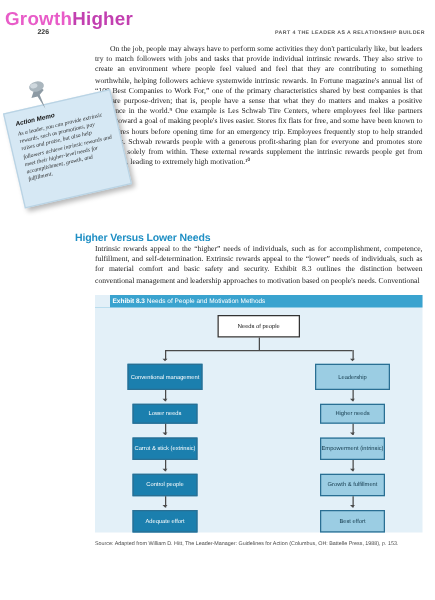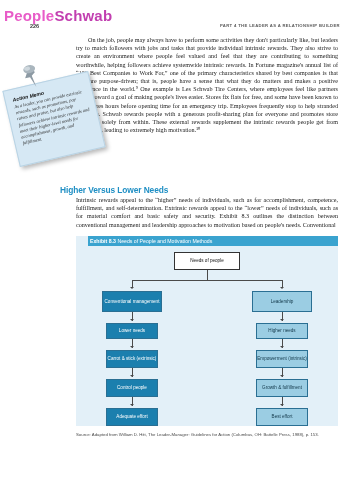--- a/index.html
+++ b/index.html
@@ -65,21 +65,21 @@
 
   .source{position:absolute;left:76px;top:432px;width:262px;
     font-family:"Liberation Sans",sans-serif;font-size:4.3px;line-height:6px;color:#4a4a4a;}
 </style>
 </head>
 <body>
 
 <div class="page">
 
   <div class="watermark">
-    <span>People</span><span class="w2">Schwab</span>
+    <span>Growth</span><span class="w2">Higher</span>
   </div>
 
   <div class="folio">226</div>
   <div class="runhead">PART 4  THE LEADER AS A RELATIONSHIP BUILDER</div>
 
   <div class="col">
     <p class="ind">On the job, people may always have to perform some activities they don't particularly like, but leaders try to match followers with jobs and tasks that provide individual intrinsic rewards. They also strive to create an environment where people feel valued and feel that they are contributing to something worthwhile, helping followers achieve systemwide intrinsic rewards. In Fortune magazine's annual list of “100 Best Companies to Work For,” one of the primary characteristics shared by best companies is that they are purpose-driven; that is, people have a sense that what they do matters and makes a positive difference in the world.⁹ One example is Les Schwab Tire Centers, where employees feel like partners united toward a goal of making people's lives easier. Stores fix flats for free, and some have been known to install tires hours before opening time for an emergency trip. Employees frequently stop to help stranded motorists. Schwab rewards people with a generous profit-sharing plan for everyone and promotes store managers solely from within. These external rewards supplement the intrinsic rewards people get from their work, leading to extremely high motivation.¹⁰</p>
   </div>
 
   <div class="memo-wrap">

